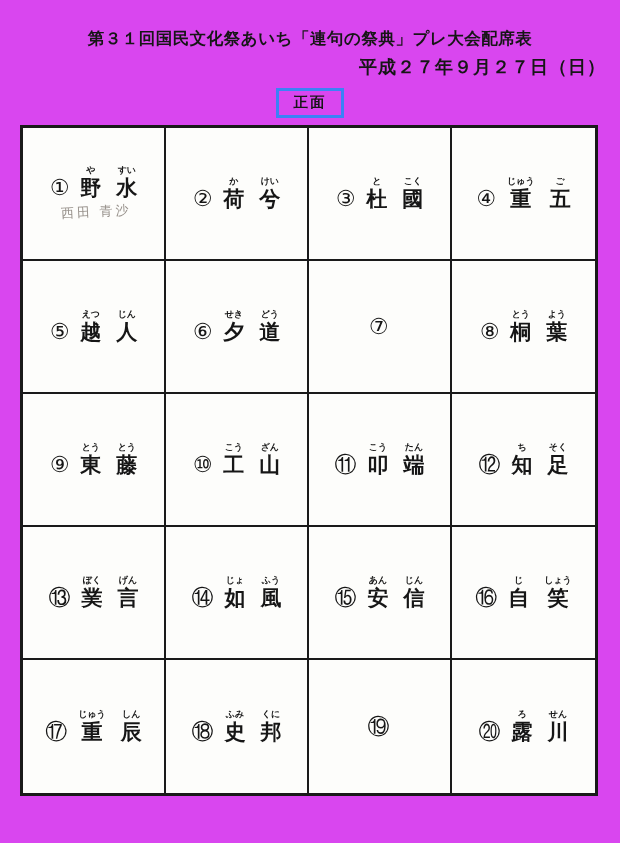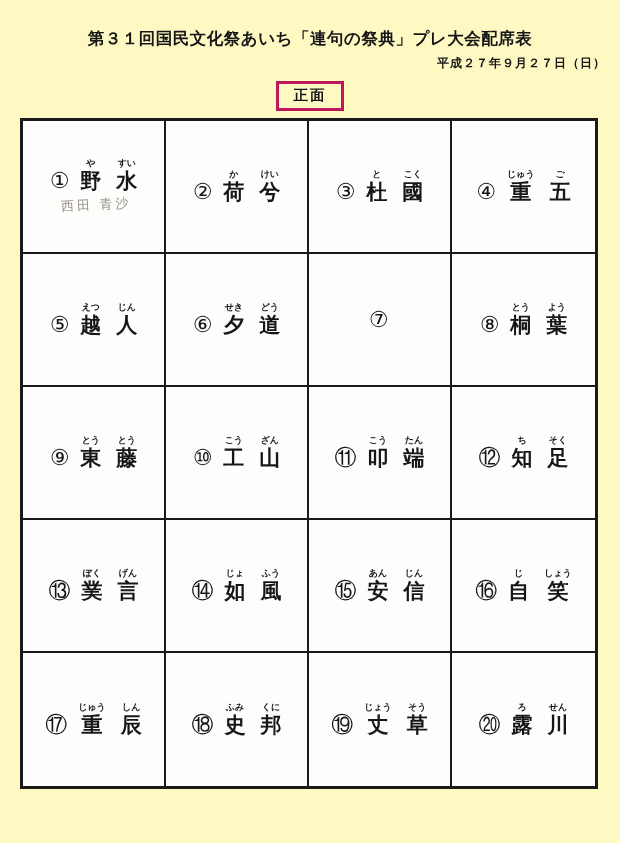--- a/index.html
+++ b/index.html
@@ -6,50 +6,50 @@
     margin: 0;
     padding: 0;
     background: #e8e8e6;
     font-family: "Liberation Sans", "DejaVu Sans", sans-serif;
   }
   .page {
     position: relative;
     width: 620px;
     height: 843px;
     margin: 0 auto;
-    background: #fef9c3;
+    background: #d946ef;
     color: #161616;
     overflow: hidden;
   }
   .doc-title {
     margin-top: 28px;
     text-align: center;
     font-size: 16.5px;
     font-weight: bold;
     letter-spacing: 0.5px;
   }
   .doc-date {
     margin-top: 5px;
     text-align: right;
     padding-right: 14px;
-    font-size: 12px;
+    font-size: 18px;
     font-weight: bold;
     letter-spacing: 1px;
   }
   .doc-venue {
     margin-top: 13px;
     padding-left: 114px;
     font-size: 13.5px;
     font-weight: bold;
     letter-spacing: 0.5px;
   }
   .front-box {
     width: 62px;
     margin: 9px auto 7px auto;
-    border: 3px solid #be185d;
+    border: 3px solid #3b82f6;
     padding: 2px 0 3px 0;
     text-align: center;
     font-size: 14.5px;
     font-weight: bold;
     letter-spacing: 2px;
   }
   .grid {
     margin-left: 20px;
     width: 578px;
     height: 671px;
@@ -419,30 +419,20 @@
           <span class="kanji">邦</span>
         </span>
       </span>
     </div>
 
   </div>
 
   <div class="cell">
     <div class="seat-line">
       <span class="num">⑲</span>
-      <span class="name-group">
-        <span class="rchar">
-          <span class="furi">じょう</span>
-          <span class="kanji">丈</span>
-        </span>
-        <span class="rchar">
-          <span class="furi">そう</span>
-          <span class="kanji">草</span>
-        </span>
-      </span>
     </div>
 
   </div>
 
   <div class="cell">
     <div class="seat-line">
       <span class="num">⑳</span>
       <span class="name-group">
         <span class="rchar">
           <span class="furi">ろ</span>

